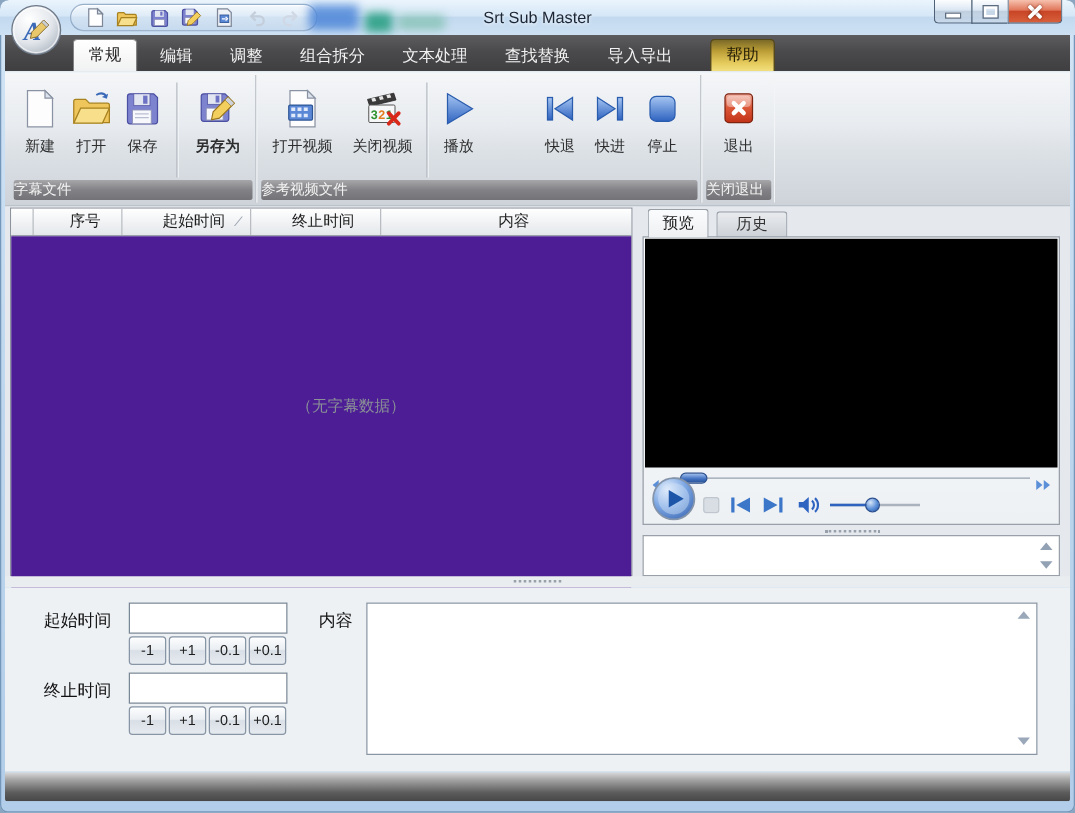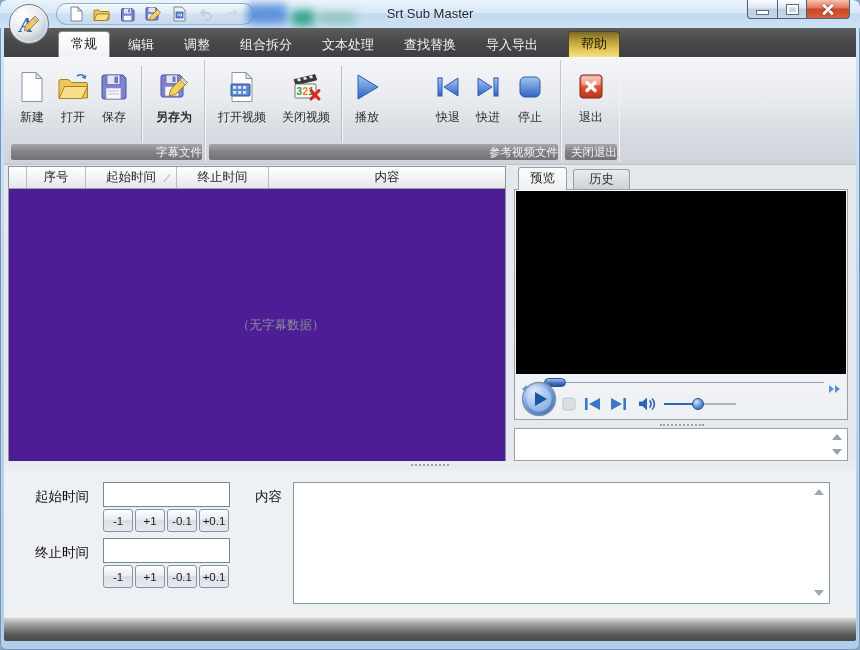--- a/index.html
+++ b/index.html
@@ -54,29 +54,29 @@
     border-top:1px solid #f8fafc;box-sizing:border-box;}
   .rgroup{position:absolute;top:2px;height:102px;border-right:1px solid #c2c8ce;box-shadow:1px 0 0 #f2f4f6;}
   .g1{left:6px;width:194px;}
   .g2{left:204px;width:352px;}
   .g3{left:560px;width:55px;}
   .rbtn{position:absolute;top:2px;height:80px;display:flex;flex-direction:column;align-items:center;
     padding-top:5px;box-sizing:border-box;cursor:pointer;border-radius:3px;}
   .ricon{height:40px;display:flex;align-items:center;justify-content:center;}
   .rlabel{font-size:12px;color:#2e2e2e;margin-top:2px;white-space:nowrap;}
   .vdiv{position:absolute;top:6px;height:76px;width:1px;background:#b6bcc3;box-shadow:1px 0 0 #f4f6f8;}
-  .gcaption{position:absolute;left:1px;right:2px;bottom:2px;height:16px;line-height:16px;text-align:right;
+  .gcaption{position:absolute;left:1px;right:2px;bottom:2px;height:16px;line-height:16px;text-align:left;
     font-size:11.5px;color:#f4f4f4;border-radius:2px;
     background:linear-gradient(180deg,#a7a7aa 0%,#828286 50%,#737377 100%);}
   
   .workspace{position:absolute;left:4px;top:164px;width:852px;height:297px;background:#e5e9ee;border-top:1px solid #bcc2c9;}
   .table-panel{position:absolute;left:8px;top:166px;width:498px;height:295px;border:1px solid #8d949e;
     box-sizing:border-box;background:#fff;}
   .thead{display:flex;height:21px;border-bottom:1px solid #9aa0a8;
-    background:linear-gradient(180deg,#ffffff 0%,#f1f3f5 50%,#e4e7ea 100%);}
+    background:linear-gradient(180deg,#ffffff 0%,#f1f3f5 50%,#e4e7ea 100%);gap:12px;}
   .th{border-right:1px solid #b9bdc2;font-size:12.5px;color:#1f1f1f;display:flex;align-items:center;
     justify-content:center;box-sizing:border-box;cursor:pointer;position:relative;}
   .c0{width:18px;} .c1{width:59px;} .c2{width:91px;} .c3{width:92px;} .c4{flex:1;border-right:none;}
   .sort{position:absolute;right:8px;color:#9aa2ae;font-size:11px;font-style:italic;}
   .tbody{position:relative;height:333px;background:#4c1d95;}
   .empty-msg{position:absolute;left:228px;top:128px;font-size:12.5px;color:#8b9096;}
   
   .ptab{position:absolute;box-sizing:border-box;text-align:center;font-size:12.5px;cursor:pointer;
     border:1px solid #9aa0a8;border-bottom:none;border-radius:3px 3px 0 0;}
   .ptab-preview{left:518px;top:167px;width:49px;height:23px;line-height:21px;color:#1d1d1d;z-index:2;

